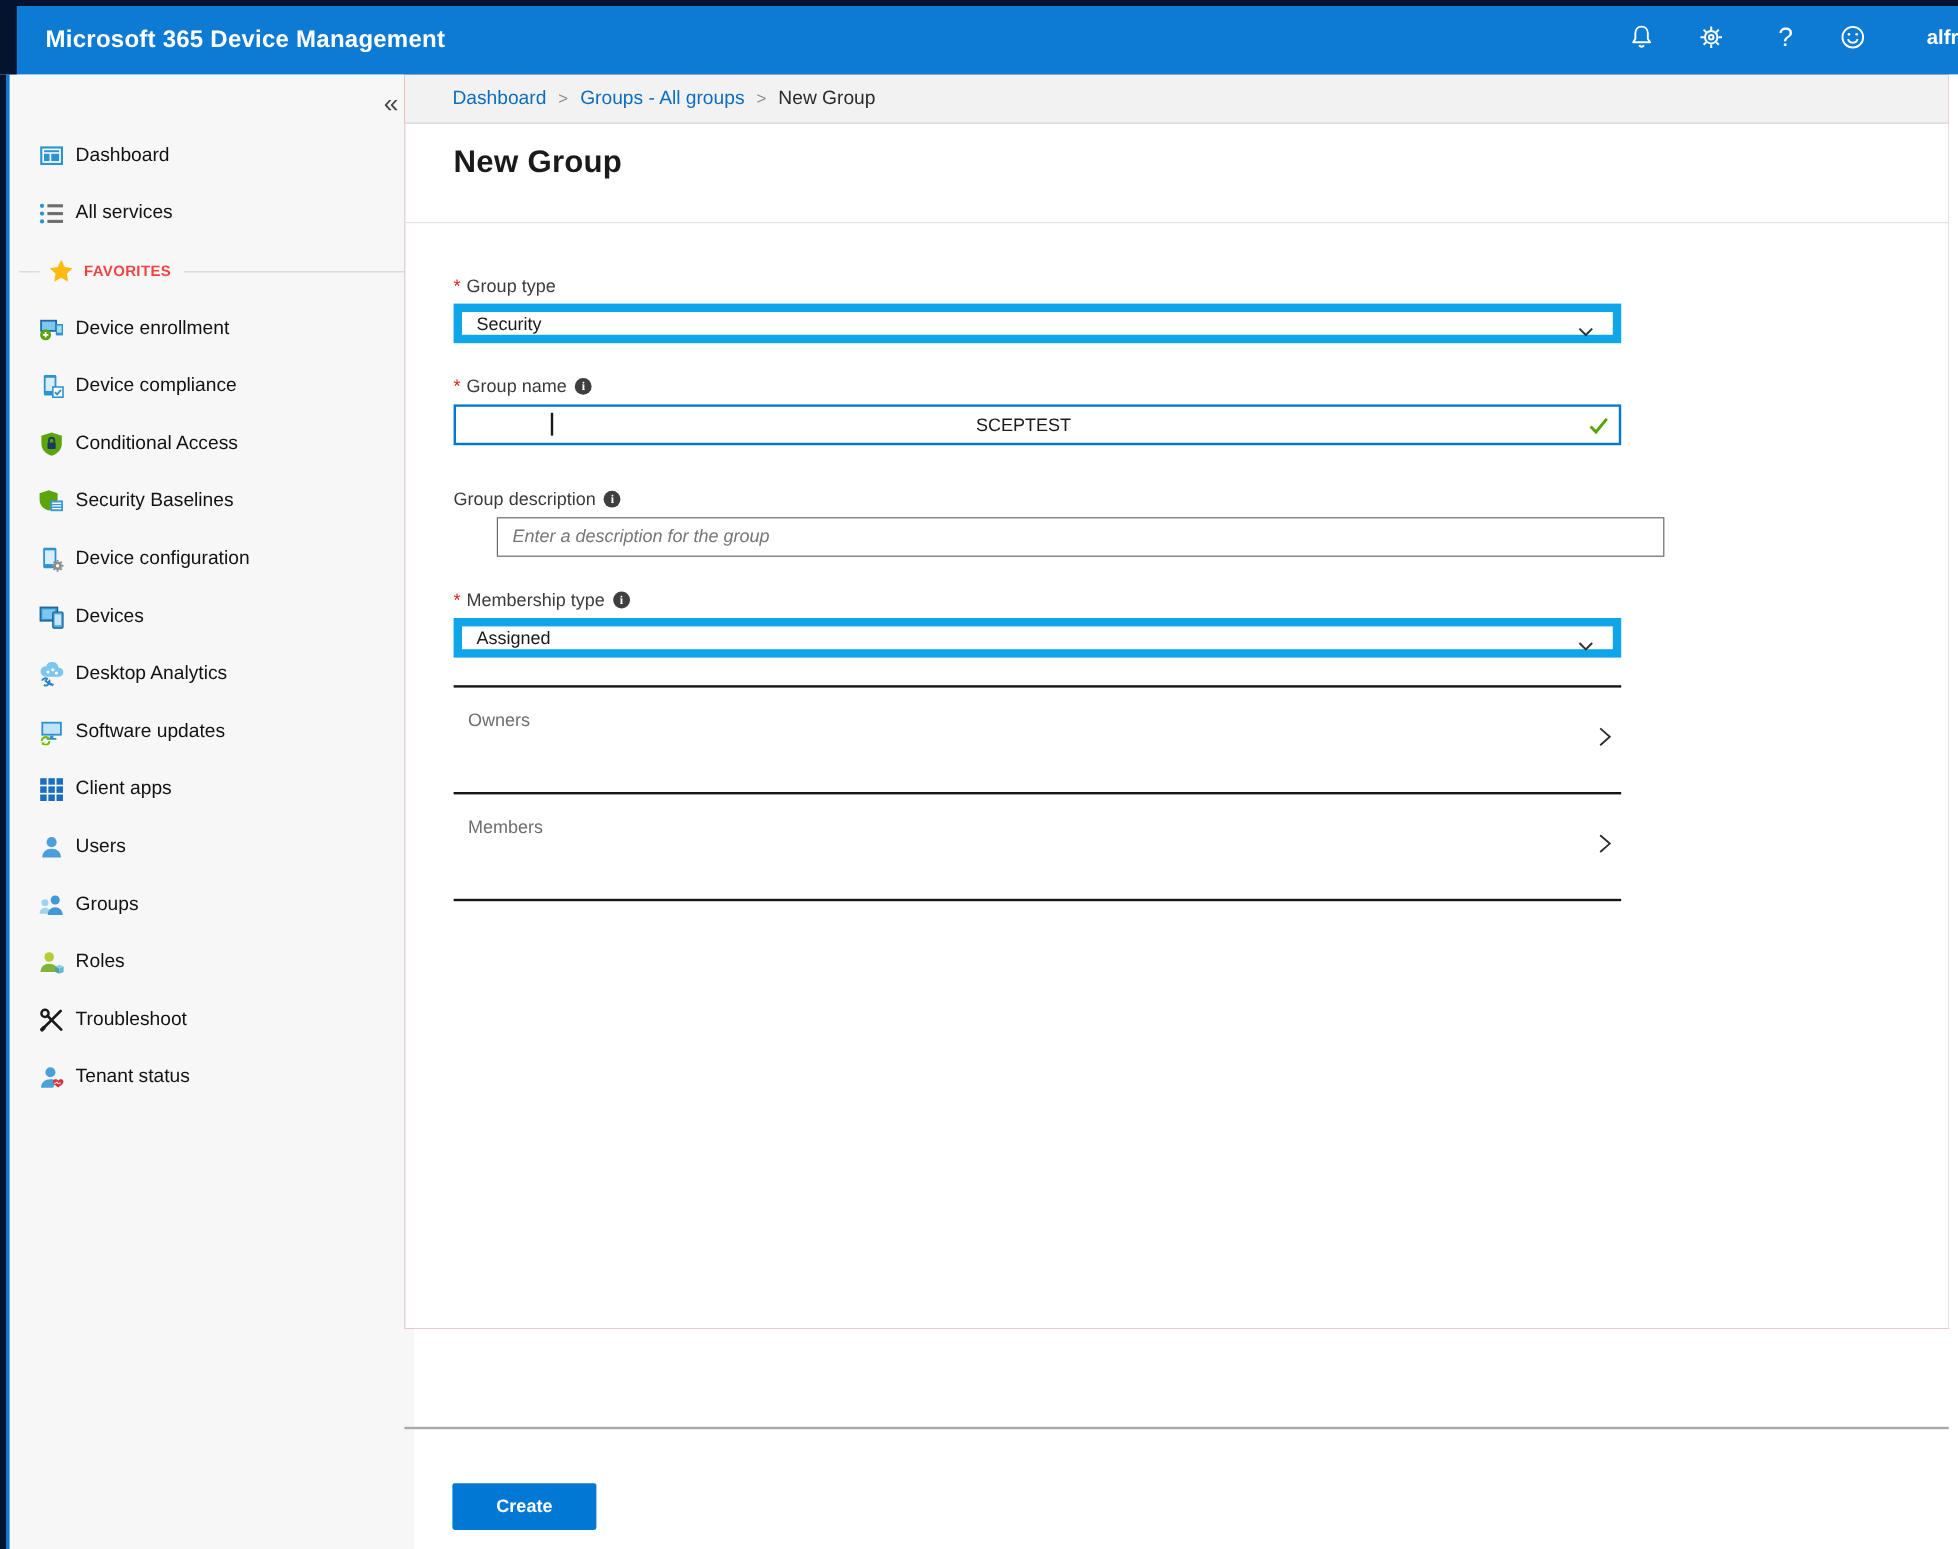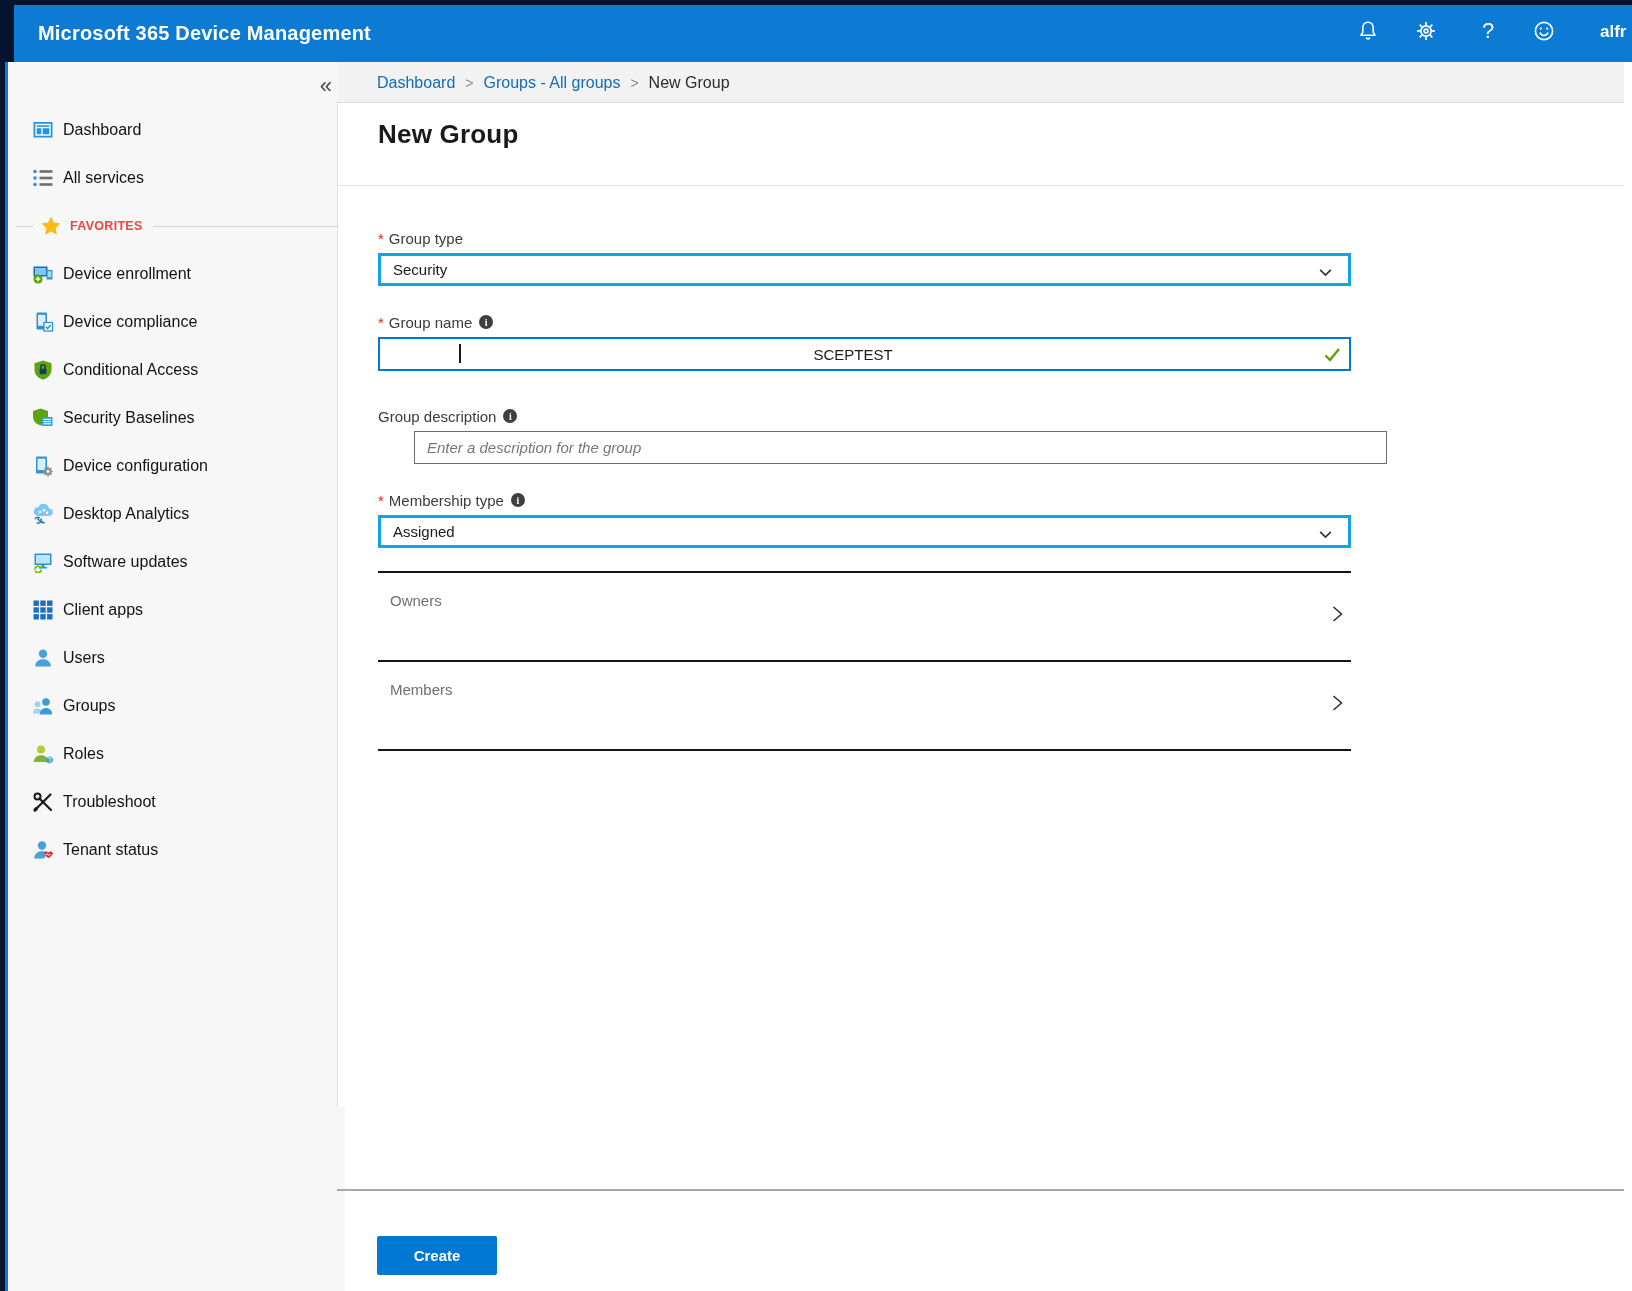--- a/index.html
+++ b/index.html
@@ -9,21 +9,21 @@
     -webkit-font-smoothing:antialiased;
   }
   
   .top-edge{position:absolute;left:0;top:0;width:1632px;height:5px;background:#04142e;z-index:30;}
   .topbar{position:absolute;left:0;top:0;width:1632px;height:62px;background:var(--topbar-blue,#0d7ad4);z-index:20;}
   .topbar-left-block{position:absolute;left:0;top:0;width:14px;height:62px;background:#04142e;}
   .topbar-title{position:absolute;left:38px;top:0;height:62px;line-height:66px;color:#fff;font-size:20px;font-weight:700;letter-spacing:.2px;}
   .tb-icon{position:absolute;top:19px;width:24px;height:24px;cursor:pointer;}
   .tb-bell{left:1356px;} .tb-gear{left:1414px;} .tb-help{left:1476px;} .tb-smile{left:1532px;}
   .tb-user{position:absolute;left:1600px;top:0;width:32px;height:62px;line-height:64px;color:#fff;
-    font-size:17px;font-weight:700;overflow:hidden;white-space:nowrap;cursor:pointer;}
+    font-size:17px;font-weight:700;overflow:hidden;white-space:nowrap;cursor:pointer;text-align:right;}
   
   .strip-dark{position:absolute;left:0;top:62px;width:5px;height:1229px;background:#04142e;z-index:10;}
   .strip-accent{position:absolute;left:5px;top:62px;width:3px;height:1229px;background:var(--accent-blue,#1277d2);z-index:10;}
   
   .sidebar{position:absolute;left:8px;top:62px;width:337px;height:1229px;background:#f7f7f7;}
   .collapse{position:absolute;top:13px;right:13px;font-size:22px;color:#484848;cursor:pointer;line-height:22px;}
   .nav{position:absolute;top:44px;left:0;right:0;}
   .nav-row{height:48px;display:flex;align-items:center;padding-left:24px;cursor:pointer;}
   .nav-row .ic{width:22px;height:22px;flex:0 0 22px;margin-right:9px;}
   .nav-row .lbl{font-size:16px;color:#121212;white-space:nowrap;}
@@ -41,22 +41,22 @@
   .crumb-cur{color:#2b2b2b;}
   .blade{position:absolute;left:0;top:41px;right:0;bottom:0;background:#fff;border-left:1px solid #e0e0e0;}
   .blade-header{height:66px;border-bottom:1px solid #e3e3e3;padding:16px 0 0 40px;box-sizing:content-box;}
   .page-title{font-size:26px;font-weight:700;color:#1a1a1a;letter-spacing:.2px;}
   
   .form{padding:43px 0 0 40px;width:973px;}
   .f-label{display:flex;align-items:center;height:18px;margin-bottom:6px;font-size:15px;color:#3b3b3b;}
   .req{color:var(--required-red,#e32212);margin-right:5px;font-size:15px;}
   .info-dot{width:14px;height:14px;border-radius:50%;background:#3f3f3f;color:#fff;font-size:10px;font-weight:700;
     font-family:"Liberation Serif",serif;display:inline-flex;align-items:center;justify-content:center;margin-left:7px;cursor:pointer;}
-  .field{position:relative;box-sizing:border-box;width:973px;height:33px;border:3px solid #0ea5e9;background:#fff;
-    display:flex;align-items:center;padding:0 12px;font-size:15px;color:#1a1a1a;cursor:pointer;}
+  .field{position:relative;box-sizing:border-box;width:973px;height:33px;border:7px solid #0ea5e9;background:#fff;
+    display:flex;align-items:flex-end;padding:0 12px;font-size:15px;color:#1a1a1a;cursor:pointer;}
   .field .chev{position:absolute;right:14px;top:8px;}
   .gap27{margin-top:27px;} .gap36{margin-top:36px;}
   .name-wrap{position:relative;width:973px;height:34px;}
   .name-input{box-sizing:border-box;width:973px;height:34px;border:2px solid var(--focus-border,#0078d4);
     padding:0 34px 0 11px;font-size:15px;color:#1a1a1a;font-family:"Liberation Sans",sans-serif;outline:none;background:#fff;text-align:center;}
   .caret{position:absolute;left:81px;top:7px;width:1.5px;height:19px;background:#1a1a1a;}
   .valid-check{position:absolute;right:9px;top:7px;}
   .desc-input{box-sizing:border-box;width:973px;height:33px;border:1px solid #6b6b6b;padding:0 12px;font-size:15px;
     color:#1a1a1a;font-family:"Liberation Sans",sans-serif;outline:none;background:#fff;margin-left:36px;}
   .desc-input::placeholder{font-style:italic;color:#767676;}
@@ -233,20 +233,31 @@
             <line x1="19.4" y1="13.1" x2="18.4" y2="14.1"></line>
               <line x1="13.6" y1="18.9" x2="12.6" y2="19.9"></line>
           </g>
           <circle cx="16" cy="16.5" r="3.6" fill="#8c8c8c"></circle>
             <circle cx="16" cy="16.5" r="1.4" fill="#fff"></circle>
         </svg>
       </span>
       <span class="lbl">Device configuration</span>
     </div>
 
+    <div class="nav-row">
+      <span class="ic">
+        <svg width="22" height="22" viewBox="0 0 22 22">
+          <rect x="1.5" y="3" width="14.5" height="11.5" fill="#2e91d0" stroke="#175a8e"></rect>
+          <rect x="3.2" y="4.7" width="11" height="8" fill="#7dc6ee"></rect>
+          <rect x="12" y="7" width="8.5" height="13.5" rx="1" fill="#4aa6de" stroke="#175a8e"></rect>
+          <rect x="13.5" y="9" width="5.5" height="9" fill="#c6e6f8"></rect>
+        </svg>
+      </span>
+      <span class="lbl">Devices</span>
+    </div>
 
     <div class="nav-row">
       <span class="ic">
         <svg width="22" height="22" viewBox="0 0 22 22">
           <path d="M6 13 a4.4 4.4 0 0 1 0.4-8.8 a5.4 5.4 0 0 1 10.4 1.2 a3.8 3.8 0 0 1 0.4 7.6 Z" fill="#7dc6ee"></path>
           <circle cx="8" cy="9" r="1.3" fill="#fff"></circle>
             <circle cx="12" cy="7.2" r="1.3" fill="#fff"></circle>
             <circle cx="15" cy="9.8" r="1.3" fill="#fff"></circle>
           <path d="M3 16.2 a3 3 0 0 1 4.2-1.6 L6 16.4 l1.8 1.6 1.4-1.5 a3 3 0 0 1-4.6 3.2" fill="none" stroke="#2e86c0" stroke-width="1.6"></path>
           <line x1="8" y1="18.2" x2="12.5" y2="20" stroke="#2e86c0" stroke-width="2"></line>

